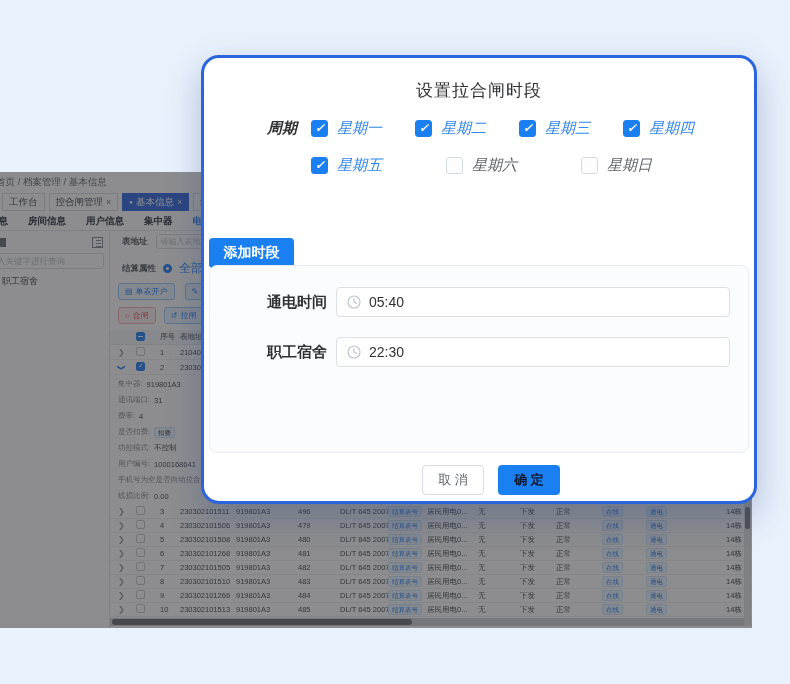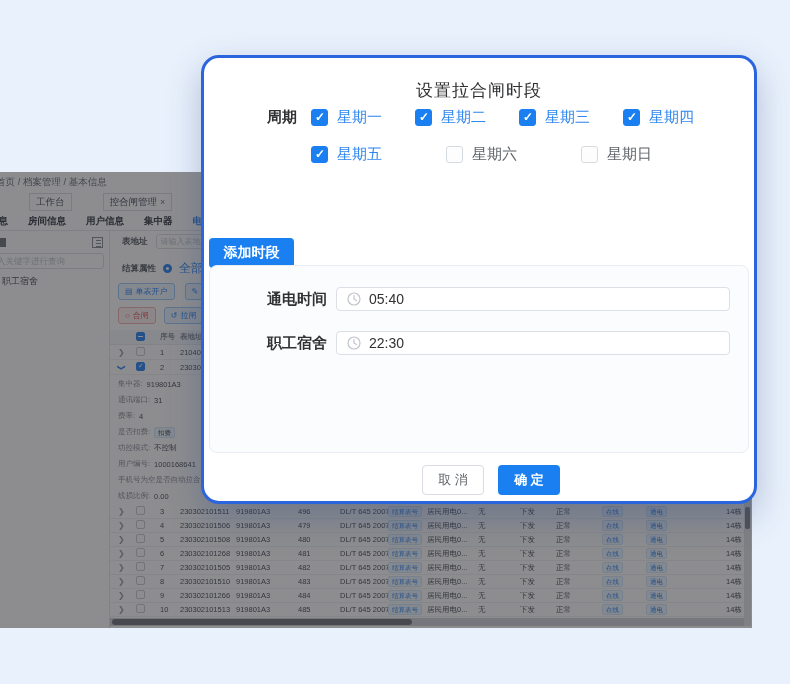--- a/index.html
+++ b/index.html
@@ -7,21 +7,21 @@
   body { position:relative; background:#e9f1fc; font-family:"Liberation Sans", sans-serif; }
 
   
   .app { position:absolute; left:0; top:172px; width:752px; height:456px; background:#fff; overflow:hidden; }
   .app .dim { position:absolute; inset:0; background:rgba(28,28,32,0.50); z-index:5; pointer-events:none; }
 
   .breadcrumb { position:absolute; top:4px; left:-4px; font-size:9.5px; color:#68707c; white-space:nowrap; }
 
   .tagbar { position:absolute; top:21px; left:2px; display:flex; gap:4px; }
   .tag { height:18px; padding:0 6px; border:1px solid #d8dce5; background:#fff; color:#495060;
-         font-size:9.5px; line-height:16px; display:flex; align-items:center; gap:3px; white-space:nowrap;margin-left:27px; }
+         font-size:9.5px; line-height:16px; display:flex; align-items:center; gap:3px; white-space:nowrap; }
   .tag.active { background:#3a6fe0; border-color:#3a6fe0; color:#fff; }
   .tag .dot { font-size:6px; line-height:1; }
   .tag .x { font-size:9px; opacity:.8; }
 
   .navtabs { position:absolute; top:43px; left:0; display:flex; gap:20px; font-size:9.5px; font-weight:bold; color:#333a45; white-space:nowrap; }
   .navtabs .ntab.cut { margin-left:-30px; }
   .navtabs .ntab.active { color:#2f86f6; }
   .app-divider { position:absolute; top:58px; left:0; width:752px; height:1px; background:#e4e7ed; }
 
   
@@ -82,50 +82,50 @@
   .hscroll .arr { position:absolute; right:-8px; top:1px; width:0; height:0; border:3px solid transparent; border-left-color:#3c3f44; }
   .vscroll { position:absolute; left:744px; top:159px; width:7px; height:295px; background:#e1e4e9; }
   .vscroll .thumb { position:absolute; left:1px; top:176px; width:5px; height:22px; background:#83878e; border-radius:2px; }
 
   
   .modal { position:absolute; left:201px; top:55px; width:556px; height:449px; background:#fff;
            border:3px solid #2b65dd; border-radius:18px; z-index:10;
            box-shadow:0 14px 34px rgba(40,70,130,0.30); }
   .m-title { margin-top:21px; text-align:center; font-size:17px; color:#303133; font-weight:500; letter-spacing:1px; }
 
-  .week { margin-top:4px; }
+  .week { margin-top:15px;font-style:italic; }
   .week-row { display:flex; align-items:center; margin-left:63px; height:22px; }
   .week-row.second { margin-top:15px; margin-left:107px;gap:31px; }
   .period-label { font-size:15px; font-weight:bold; color:#303133; width:44px; }
   .day { display:flex; align-items:center; width:104px; cursor:pointer; }
   .cb { width:17px; height:17px; border:1px solid #d6dae1; border-radius:3px; background:#fdfdfd; position:relative; flex:0 0 auto; }
   .cb.checked { background:#1a80f2; border-color:#1a80f2; }
   .cb.checked::after { content:"✓"; position:absolute; left:3px; top:0px; color:#fff; font-size:12px; font-weight:bold; }
   .day-label { margin-left:9px; font-size:15px; font-weight:500; color:#5f6368; }
   .day-label.on { color:#2e86f0; }
 
   .add-btn { position:absolute; left:5px; top:180px; width:85px; height:30px; background:#1a80f2; color:#fff;
              border:none; border-radius:4px; font-size:14px; font-weight:600; font-family:inherit; cursor:pointer; }
 
   .plan { position:absolute; left:5px; top:207px; width:540px; height:188px; background:#fbfcfe;
           border:1px solid #e9edf3; border-radius:8px; }
   .plan-header { height:45px; line-height:45px; padding-left:20px; font-size:14.5px; font-weight:500; color:#303133;
                  border-bottom:1px solid #eef0f4; }
   .field-row { display:flex; align-items:center; margin-top:21px; }
   .field-row + .field-row { margin-top:20px; }
   .field-label { width:117px; text-align:right; font-size:15px; font-weight:bold; color:#303133; flex:0 0 auto; }
-  .time-input { flex:1; margin-left:9px; margin-right:18px; height:24px; background:#fff; border:1px solid #dcdfe6;
+  .time-input { flex:1; margin-left:9px; margin-right:18px; height:30px; background:#fff; border:1px solid #dcdfe6;
                 border-radius:4px; display:flex; align-items:center; padding-left:10px; gap:8px; cursor:text; }
   .time-value { font-size:14px; color:#303133; }
 
   .m-footer { position:absolute; left:12px; top:407px; width:100%; display:flex; justify-content:center; gap:14px; }
   .btn-cancel { width:62px; height:30px; background:#fff; border:1px solid #d9dce3; border-radius:4px;
                 color:#5f6368; font-size:13px; font-family:inherit; cursor:pointer; }
   .btn-confirm { width:62px; height:30px; background:#1a80f2; border:none; border-radius:4px;
-                 color:#ffffff; font-size:13px; font-weight:600; font-family:inherit; cursor:pointer; }
+                 color:#0f172a; font-size:13px; font-weight:600; font-family:inherit; cursor:pointer; }
 </style>
 </head>
 <body>
 
 <div class="app">
 
   <div class="breadcrumb">首页 / 档案管理 / 基本信息</div>
 
   <div class="tagbar" id="tagbar">
       <span class="tag">

